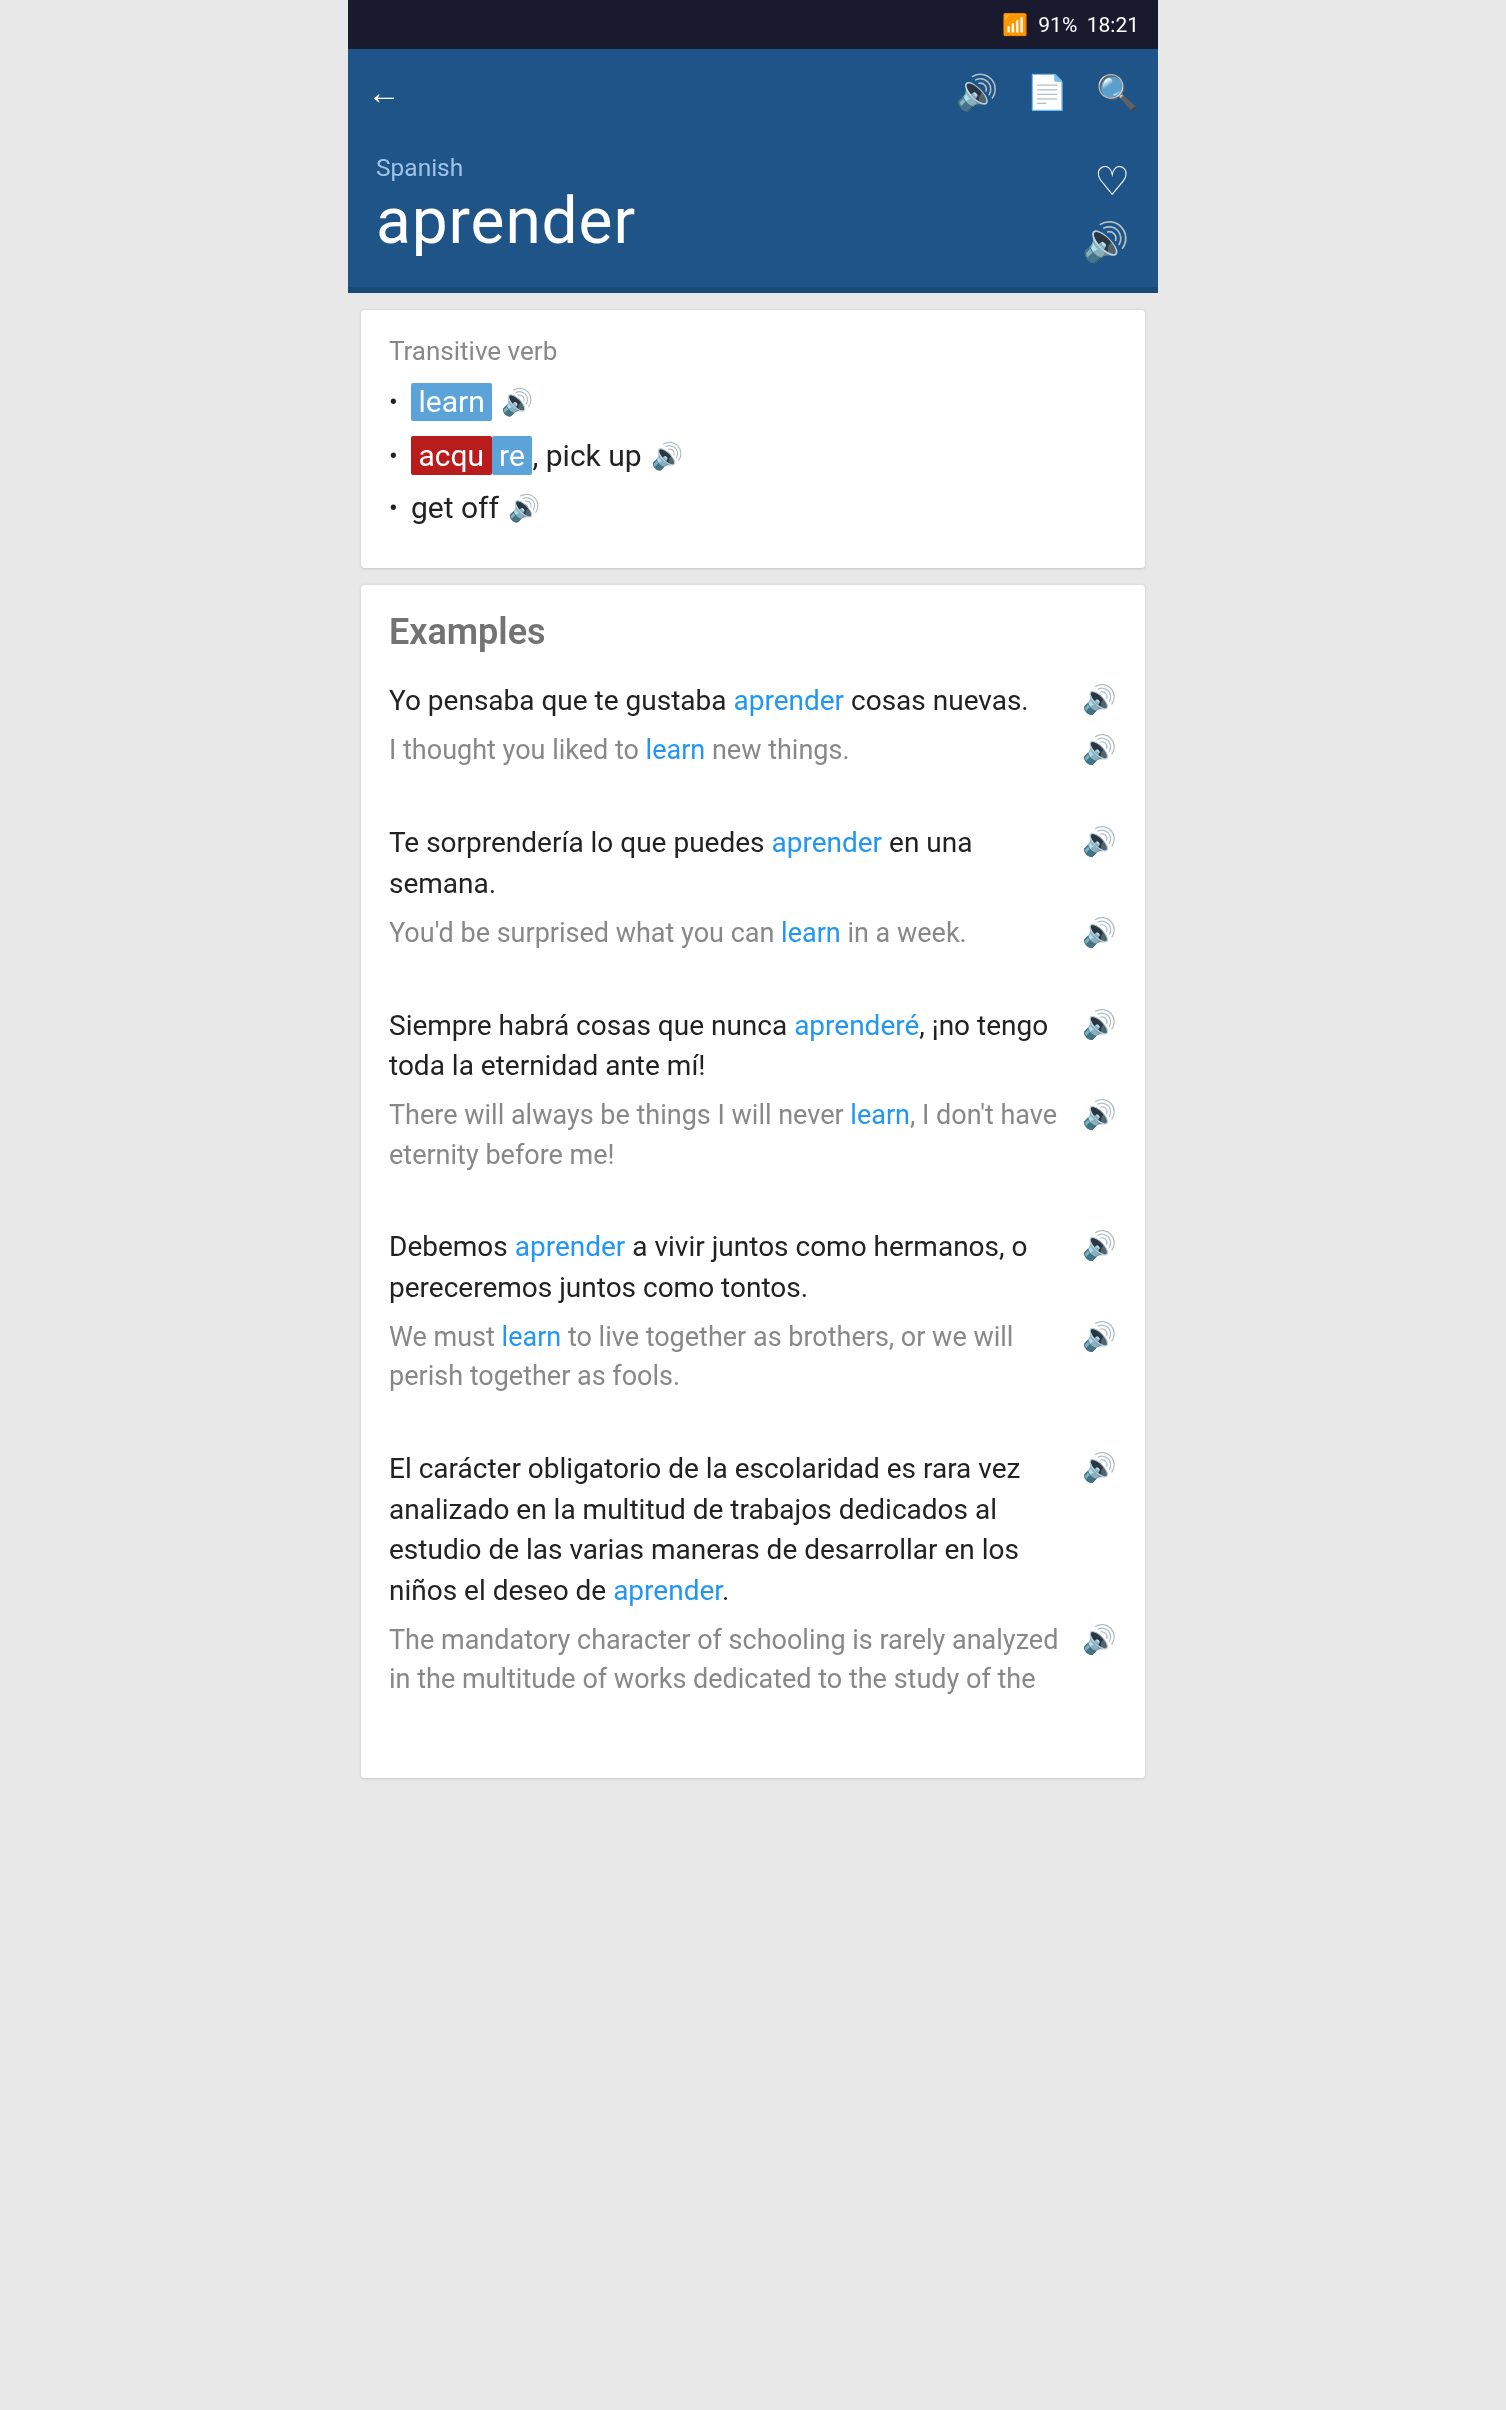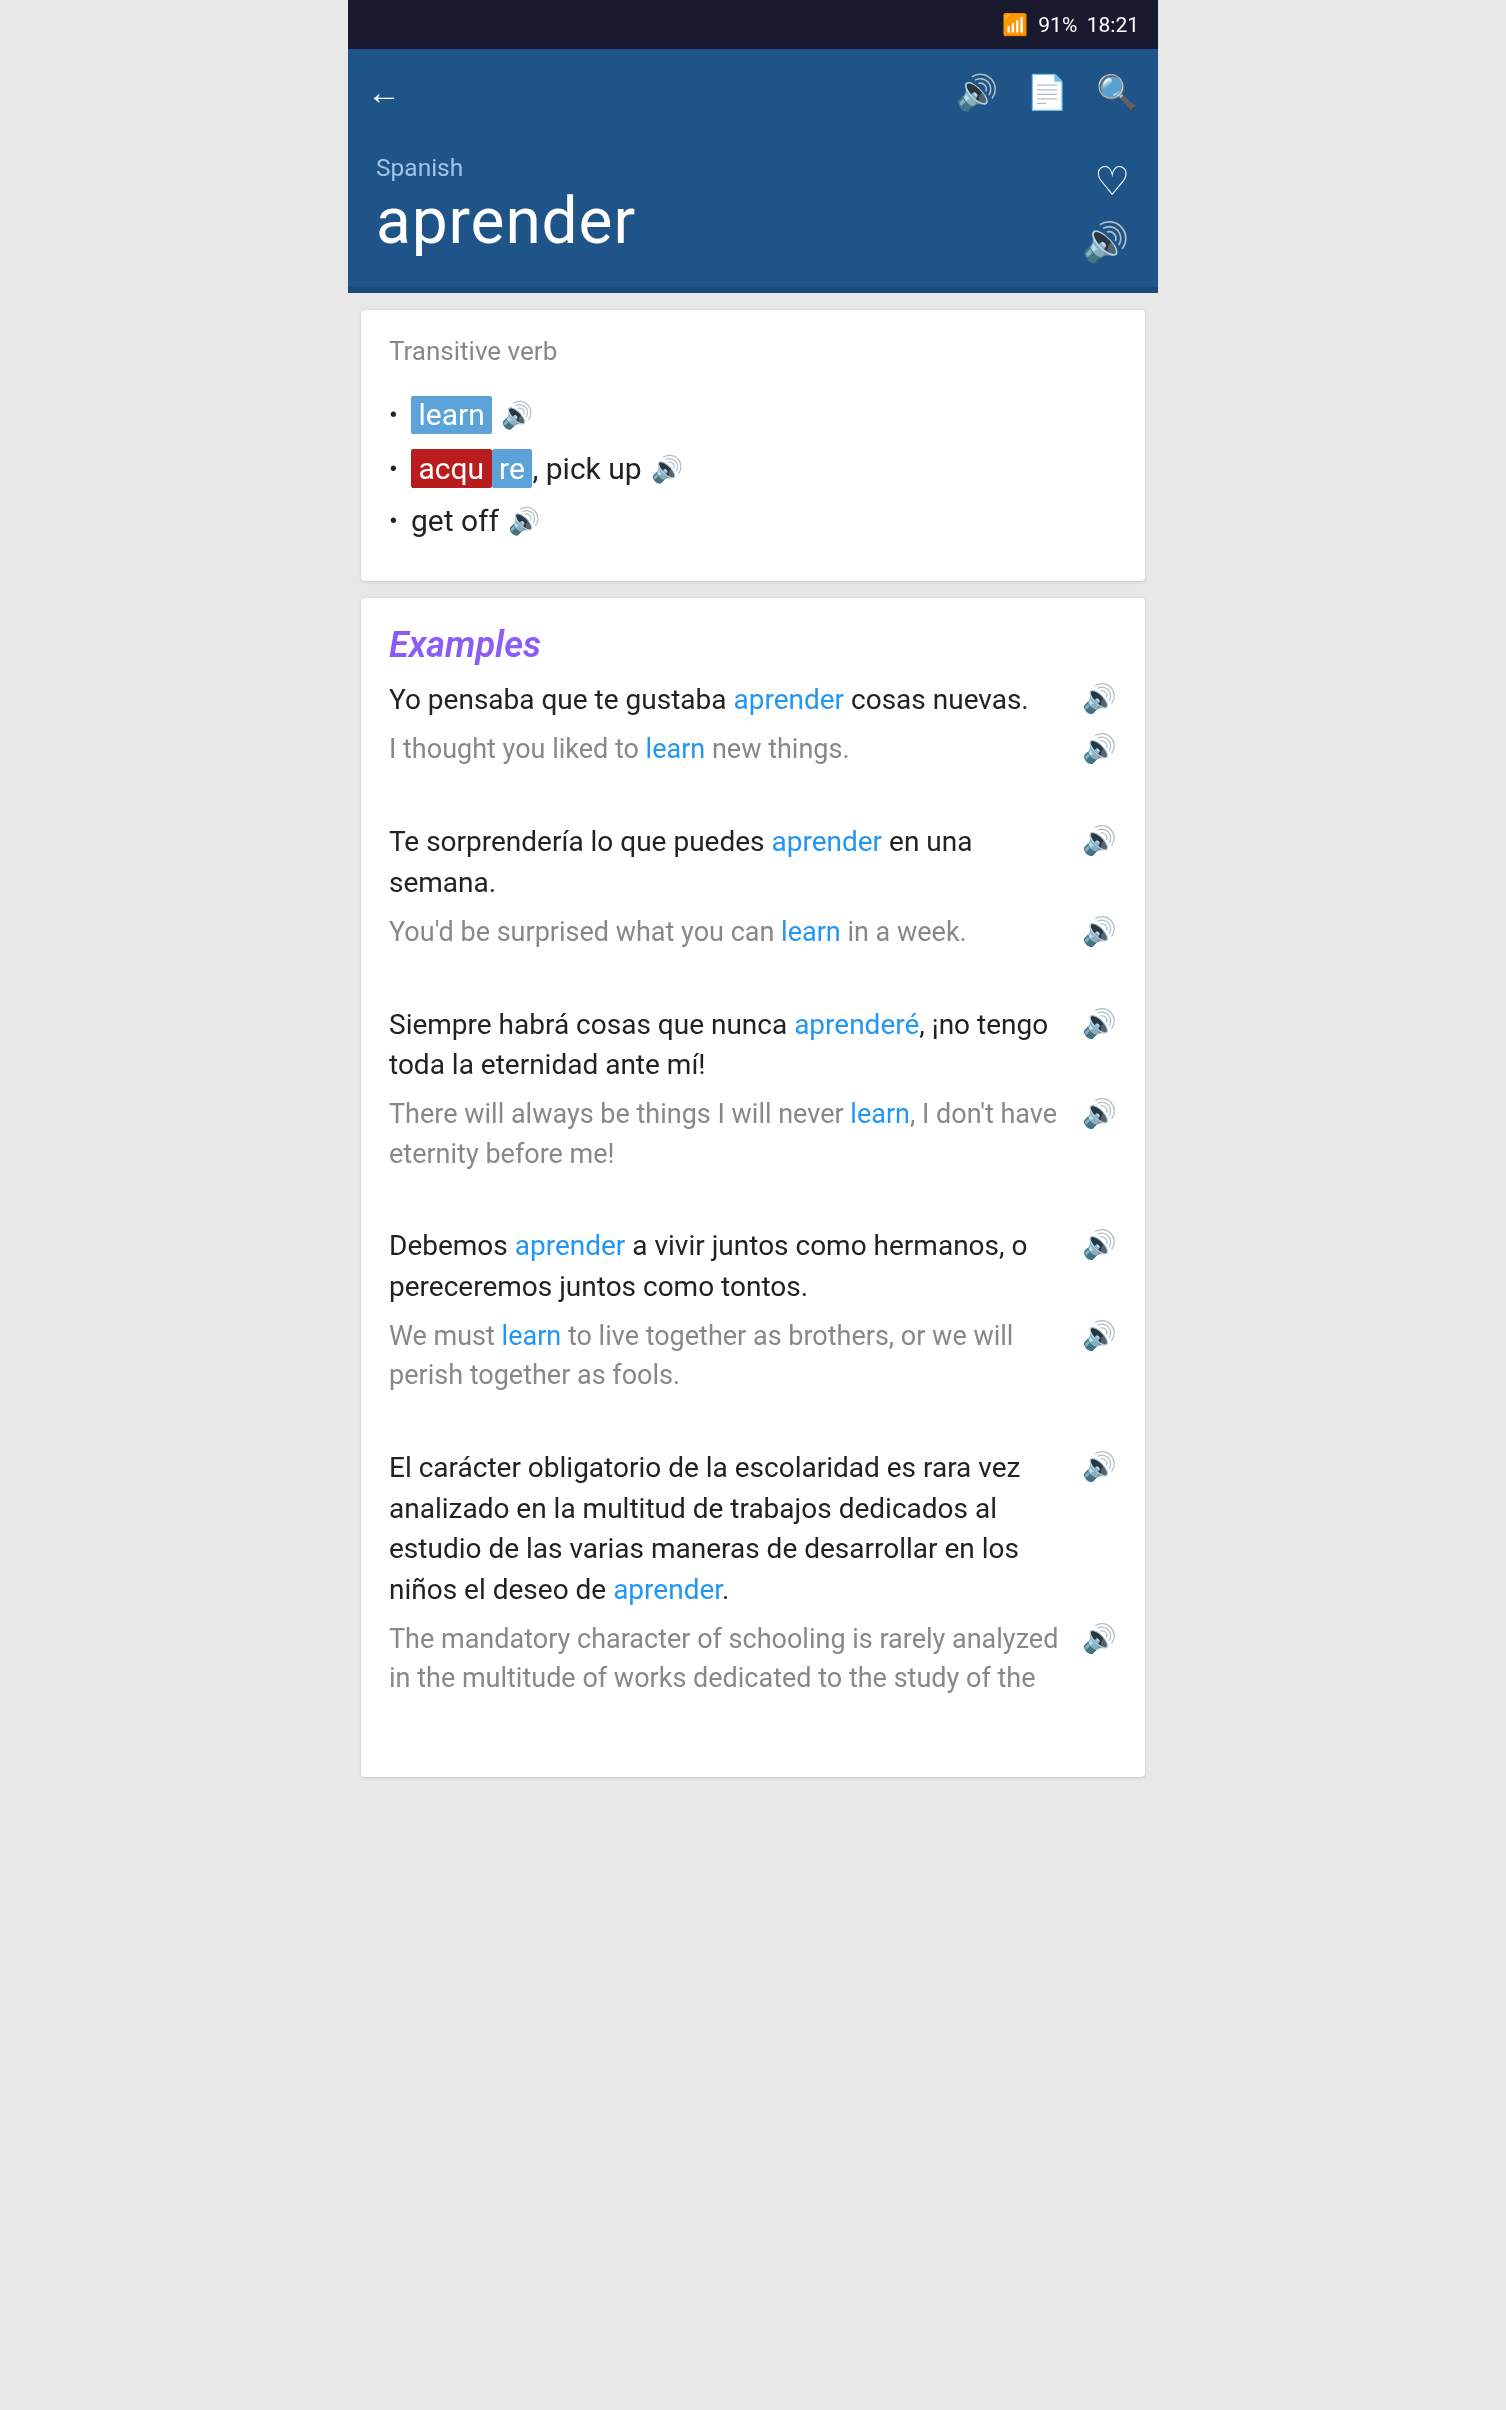--- a/index.html
+++ b/index.html
@@ -117,21 +117,21 @@
       background: white;
       margin: 17px 13px;
       border-radius: 3.8px;
       padding: 26px 28px;
       box-shadow: 0 0.9px 2.8px rgba(0,0,0,0.15);
     }
 
     .pos-label {
       color: #888;
       font-size: 26px;
-      margin-bottom: 30px;
+      margin-bottom: 17px;
       font-style: normal;
     }
 
     .definition-item {
       display: flex;
       align-items: center;
       margin-bottom: 17px;
       font-size: 30px;
       color: #222;
       gap: 9.4px;
@@ -153,24 +153,23 @@
     .examples-section {
       background: white;
       margin: 0 13px 17px 13px;
       border-radius: 3.8px;
       padding: 26px 28px;
       box-shadow: 0 0.9px 2.8px rgba(0,0,0,0.15);
     }
 
     .examples-title {
       font-size: 36px;
-      color: #8b5cf6;
+      color: #737373;
       font-weight: 600;
-      margin-bottom: 14px;
-      font-style: italic;
+      margin-bottom: 28px;
     }
 
     .example-pair {
       margin-bottom: 34px;
       padding-bottom: 9.4px;
     }
 
     .example-row {
       display: flex;
       justify-content: flex-end;

